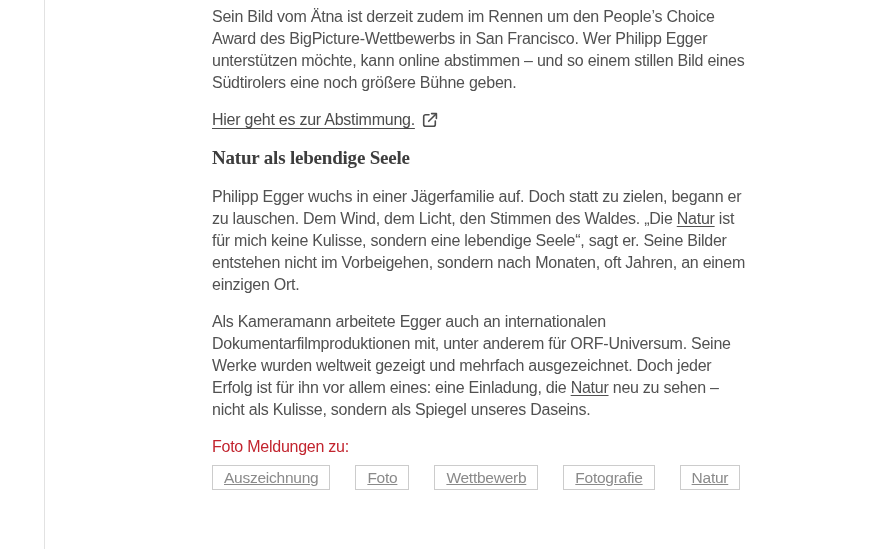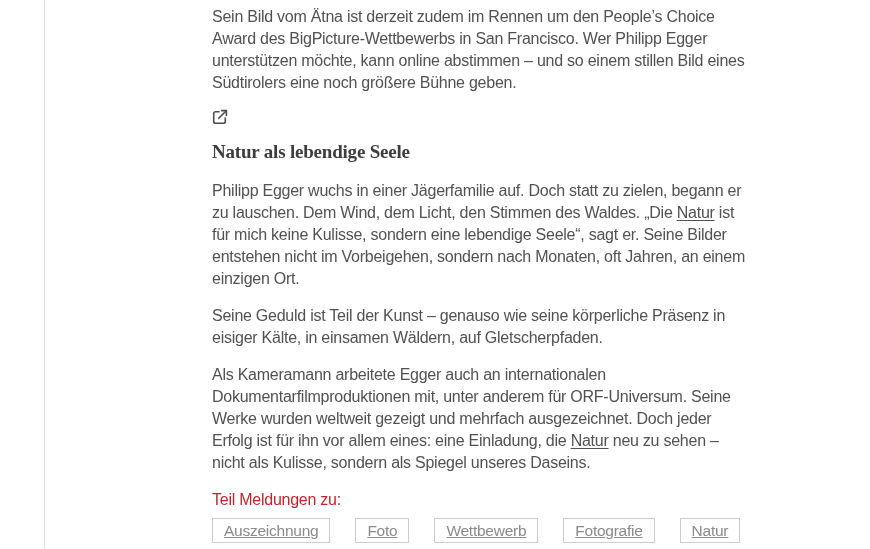--- a/index.html
+++ b/index.html
@@ -104,38 +104,38 @@
 <body>
 
 <div class="viewport">
   <div class="edge-left"></div>
 
   <div class="content">
 
     <p class="para"><span>Sein Bild vom Ätna ist derzeit zudem im Rennen um den People’s Choice Award des BigPicture-Wettbewerbs in San Francisco. Wer Philipp Egger unterstützen möchte, kann online abstimmen – und so einem stillen Bild eines Südtirolers eine noch größere Bühne geben.</span></p>
 
     <div class="vote-link-row">
+      <a href="#" class="vote-link">Hier geht es zur Abstimmung.</a>
       <span class="ext-icon">
         <svg viewBox="0 0 16 16" width="16" height="16" fill="none" stroke="#4c4c4c" stroke-width="1.6" stroke-linecap="round" stroke-linejoin="round">
           <path d="M7 2.7H3.6A1.9 1.9 0 0 0 1.7 4.6v7.8a1.9 1.9 0 0 0 1.9 1.9h7.8a1.9 1.9 0 0 0 1.9-1.9V9"></path>
           <path d="M6.7 9.3L13.8 2.2"></path>
           <path d="M9.6 1.6h4.8v4.8"></path>
         </svg>
       </span>
     </div>
 
     <h2 class="section-heading">Natur als lebendige Seele</h2>
 
     <p class="para"><span>Philipp Egger wuchs in einer Jägerfamilie auf. Doch statt zu zielen, begann er zu lauschen. Dem Wind, dem Licht, den Stimmen des Waldes. „Die </span><a href="#" class="inline-link">Natur</a><span> ist für mich keine Kulisse, sondern eine lebendige Seele“, sagt er. Seine Bilder entstehen nicht im Vorbeigehen, sondern nach Monaten, oft Jahren, an einem einzigen Ort.</span></p>
 
-    <p class="para"><span>Seine Geduld ist Teil der Kunst – genauso wie seine körperliche Präsenz in eisiger Kälte, in einsamen Wäldern, auf Gletscherpfaden.</span></p>
 
     <p class="para"><span>Als Kameramann arbeitete Egger auch an internationalen Dokumentarfilmproduktionen mit, unter anderem für ORF-Universum. Seine Werke wurden weltweit gezeigt und mehrfach ausgezeichnet. Doch jeder Erfolg ist für ihn vor allem eines: eine Einladung, die </span><a href="#" class="inline-link">Natur</a><span> neu zu sehen – nicht als Kulisse, sondern als Spiegel unseres Daseins.</span></p>
 
-    <div class="tags-label">Teil Meldungen zu:</div>
+    <div class="tags-label">Foto Meldungen zu:</div>
 
     <div class="tags-row">
         <a href="#" class="tag-pill">Auszeichnung</a>
         <a href="#" class="tag-pill">Foto</a>
         <a href="#" class="tag-pill">Wettbewerb</a>
         <a href="#" class="tag-pill">Fotografie</a>
         <a href="#" class="tag-pill">Natur</a>
       </div>
 
   </div>

